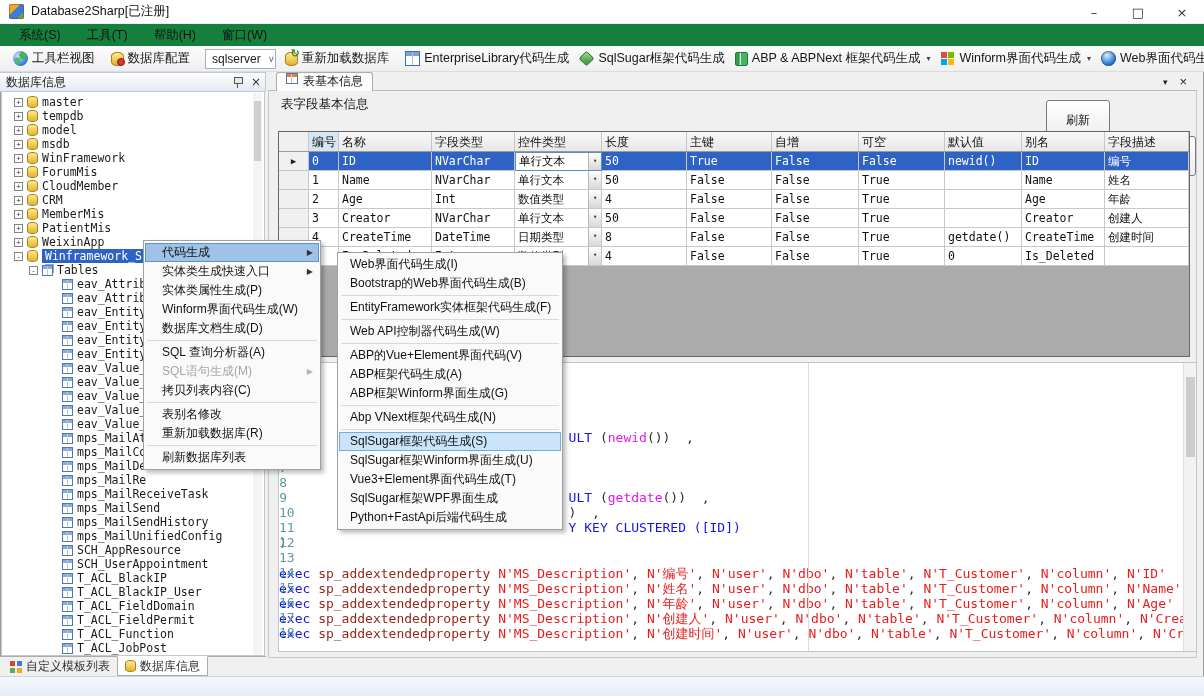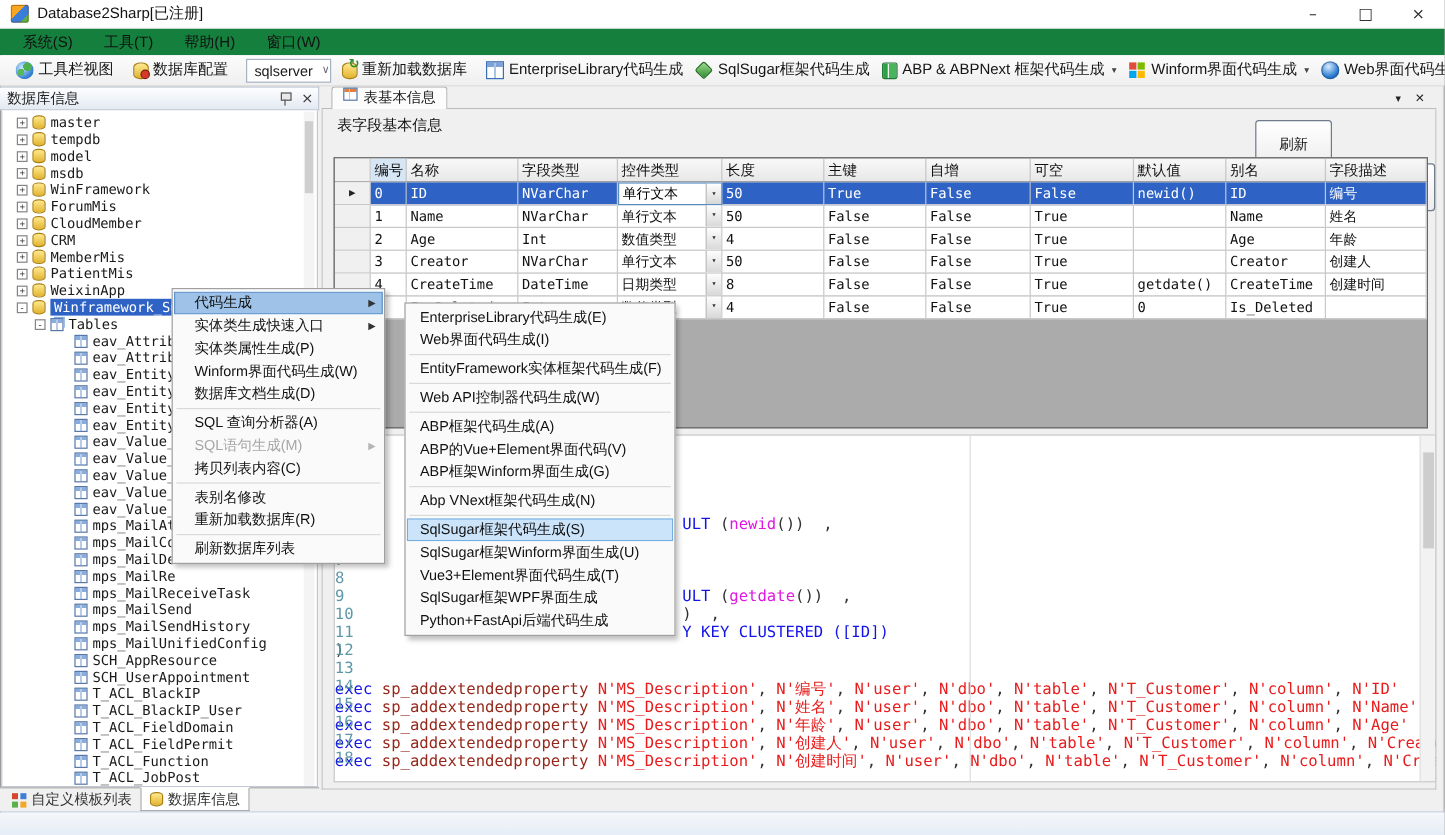--- a/index.html
+++ b/index.html
@@ -681,29 +681,29 @@
     <div class="mi dis"><span>SQL语句生成(M)</span><span class="arr">▶</span></div>
     <div class="mi"><span>拷贝列表内容(C)</span></div>
     <div class="msep"></div>
     <div class="mi"><span>表别名修改</span></div>
     <div class="mi"><span>重新加载数据库(R)</span></div>
     <div class="msep"></div>
     <div class="mi"><span>刷新数据库列表</span></div>
   </div>
 
   <div class="smenu">
-    <div class="mi"><span>EnterpriseLibrary代码生成(E)</span></div>
     <div class="mi"><span>Web界面代码生成(I)</span></div>
+    <div class="mi"><span>Bootstrap的Web界面代码生成(B)</span></div>
     <div class="msep"></div>
     <div class="mi"><span>EntityFramework实体框架代码生成(F)</span></div>
     <div class="msep"></div>
     <div class="mi"><span>Web API控制器代码生成(W)</span></div>
     <div class="msep"></div>
+    <div class="mi"><span>ABP的Vue+Element界面代码(V)</span></div>
     <div class="mi"><span>ABP框架代码生成(A)</span></div>
-    <div class="mi"><span>ABP的Vue+Element界面代码(V)</span></div>
     <div class="mi"><span>ABP框架Winform界面生成(G)</span></div>
     <div class="msep"></div>
     <div class="mi"><span>Abp VNext框架代码生成(N)</span></div>
     <div class="msep"></div>
     <div class="mi hl2"><span>SqlSugar框架代码生成(S)</span></div>
     <div class="mi"><span>SqlSugar框架Winform界面生成(U)</span></div>
     <div class="mi"><span>Vue3+Element界面代码生成(T)</span></div>
     <div class="mi"><span>SqlSugar框架WPF界面生成</span></div>
     <div class="mi"><span>Python+FastApi后端代码生成</span></div>
   </div>

